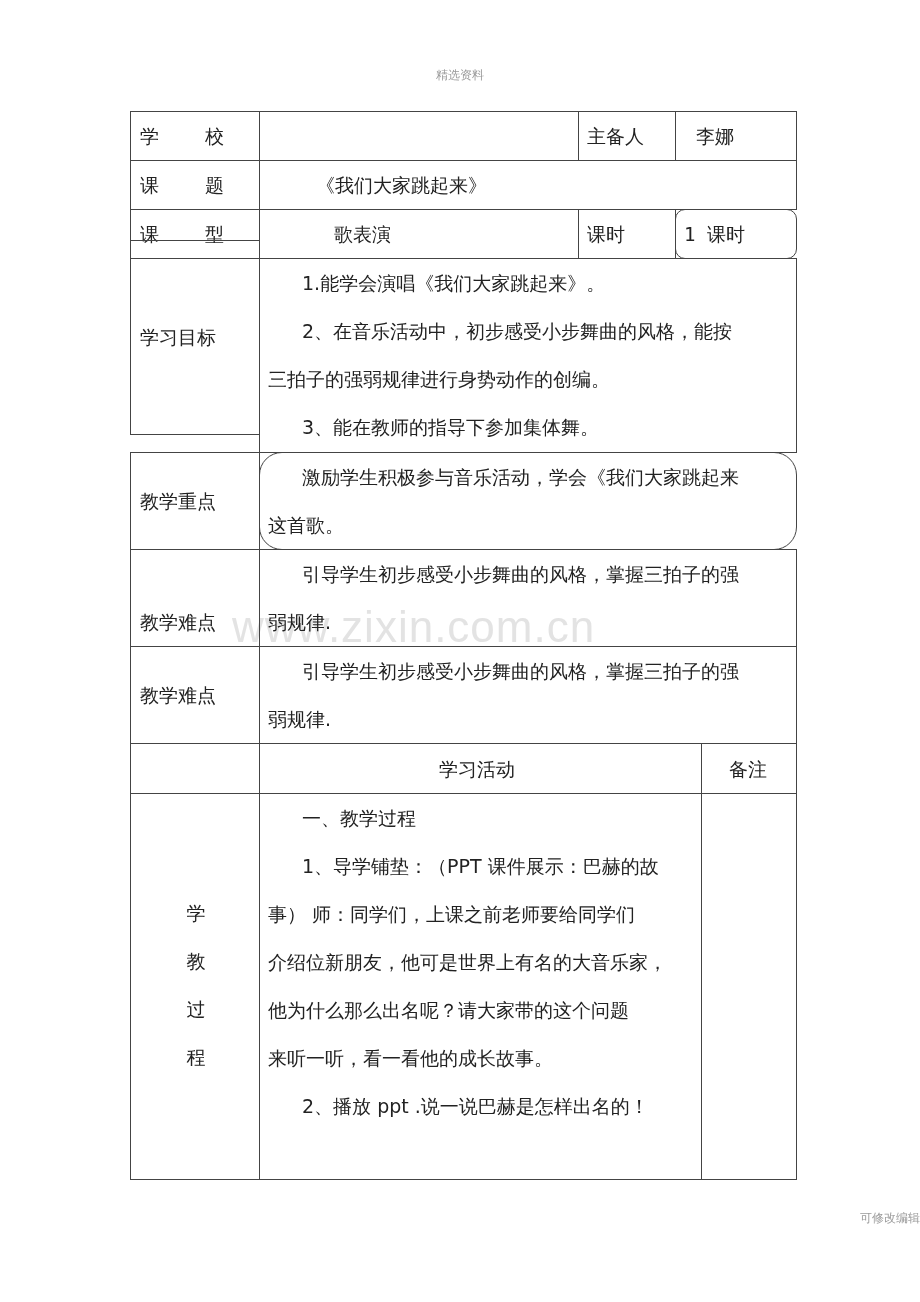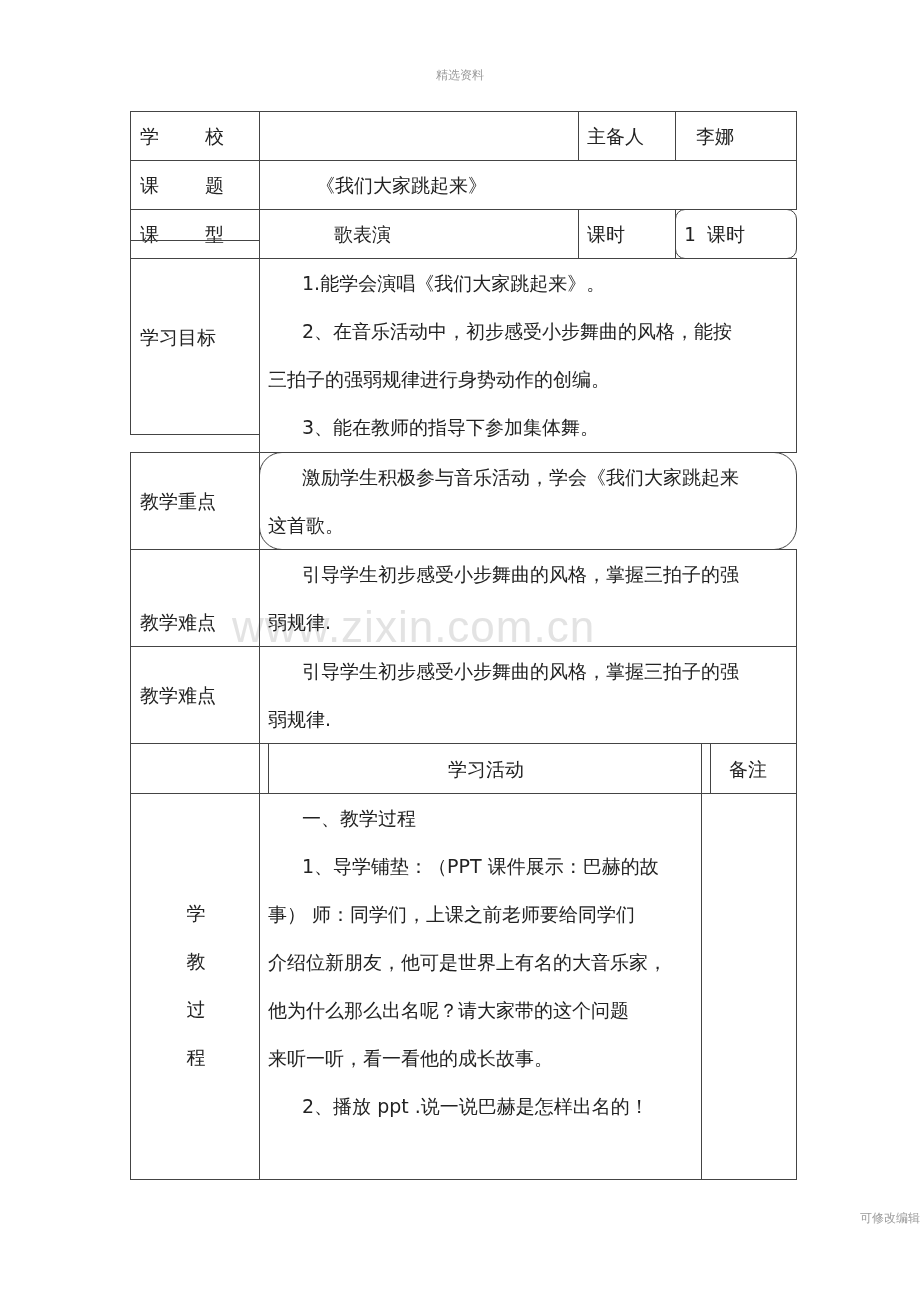--- a/index.html
+++ b/index.html
@@ -91,21 +91,21 @@
     <span class="t" style="left:9px;top:39px;">教学难点</span>
   </div>
   <div class="cell" style="left:259px;top:646px;width:538px;height:98px;overflow:hidden;">
     <div class="para" style="left:42px;top:0px;">引导学生初步感受小步舞曲的风格，掌握三拍子的强</div>
     <div class="para" style="left:8px;top:48px;">弱规律.</div>
   </div>
 
   <div class="cell" style="left:130px;top:743px;width:130px;height:51px;">
     <span class="t" style="left:9px;top:16px;"></span>
   </div>
-  <div class="cell" style="left:259px;top:743px;width:443px;height:51px;margin-left:9px;">
+  <div class="cell" style="left:259px;top:743px;width:443px;height:51px;">
     <span class="t" style="left:179px;top:16px;">学习活动</span>
   </div>
   <div class="cell" style="left:701px;top:743px;width:96px;height:51px;">
     <span class="t" style="left:27px;top:16px;">备注</span>
   </div>
 
   <div class="cell" style="left:130px;top:793px;width:130px;height:387px;">
     <div class="vert" style="left:50px;top:95px;">学</div>
     <div class="vert" style="left:50px;top:143px;">教</div>
     <div class="vert" style="left:50px;top:191px;">过</div>

